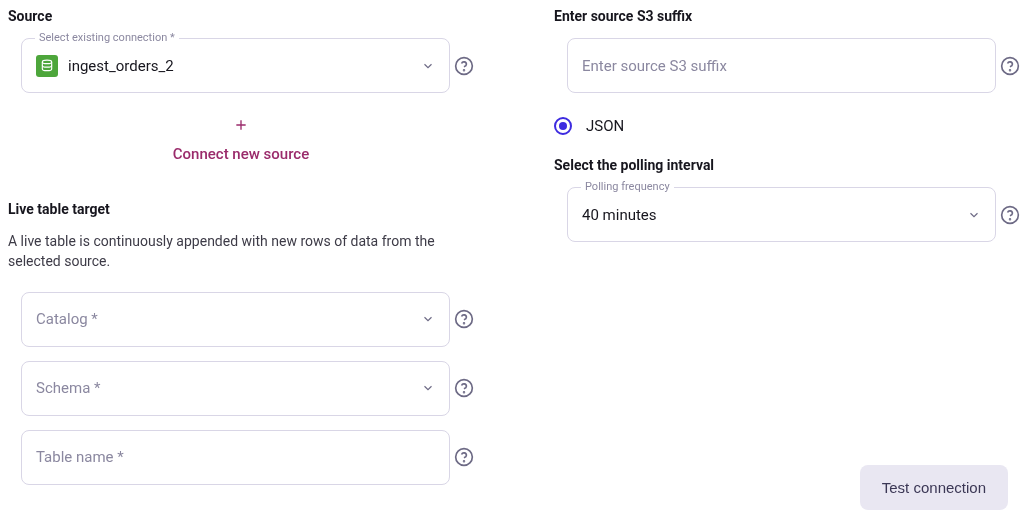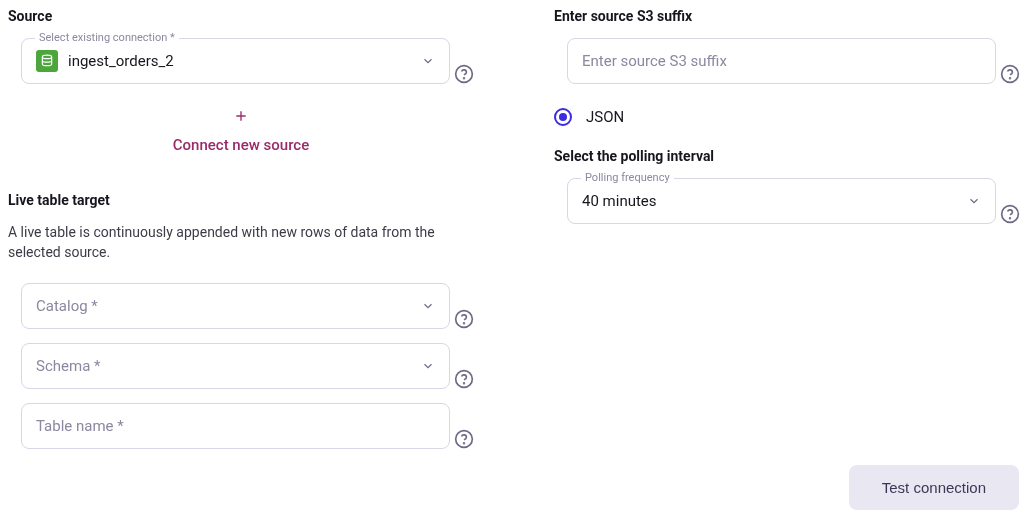--- a/index.html
+++ b/index.html
@@ -26,41 +26,41 @@
     }
     .sub-description {
       font-size: 14px;
       color: #3d3b47;
       line-height: 1.45;
       margin-bottom: 20px;
     }
 
     .field-row {
       display: flex;
-      align-items: flex-end;
+      align-items: center;
       gap: 4px;
       margin-bottom: 14px;
       padding-left: 13px;
     }
     .field-wrap {
       position: relative;
       flex: 1;
     }
     .float-label {
       position: absolute;
       top: -7px;
       left: 14px;
       background: #fff;
       padding: 0 4px;
       font-size: 11px;
       color: #8b88a0;
     }
     .select-box, .text-input {
       width: 100%;
-      height: 46px;
+      height: 55px;
       border: 1px solid #d9d6e6;
       border-radius: 8px;
       background: #fff;
       display: flex;
       align-items: center;
       padding: 0 14px;
       font-size: 15px;
       color: #17161e;
       cursor: pointer;
       gap: 10px;
@@ -141,26 +141,26 @@
       height: 8px;
       background: #3d2be0;
       border-radius: 50%;
     }
     .radio-label { font-size: 15px; color: #17161e; }
     .spacer-20 { height: 20px; }
 
     .test-btn {
       position: absolute;
       bottom: 14px;
-      right: 17px;
+      right: 28px;
       background: #e9e7f2;
       color: #3b3755;
       border: none;
       border-radius: 8px;
-      padding: 14px 33px;
+      padding: 14px 22px;
       font-size: 15px;
       font-weight: 500;
       cursor: pointer;
     }
   </style>
 </head>
 <body>
 
 <div class="columns">
 

